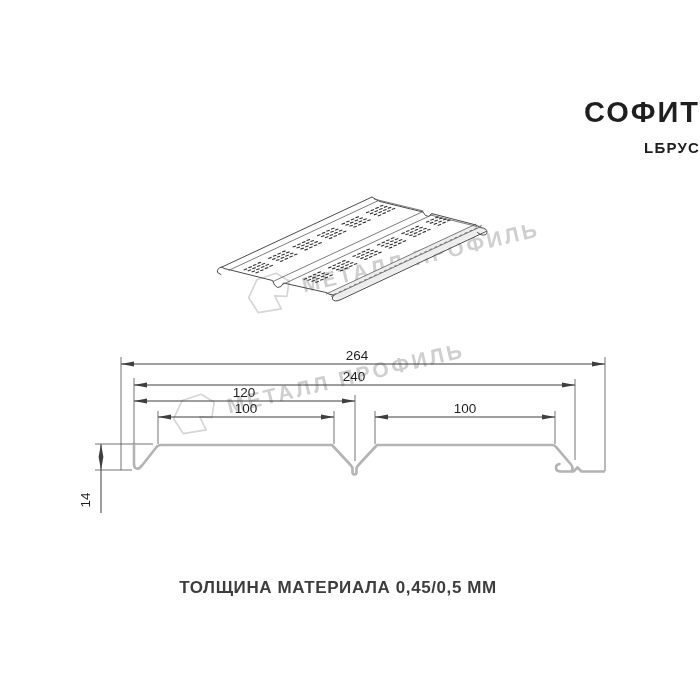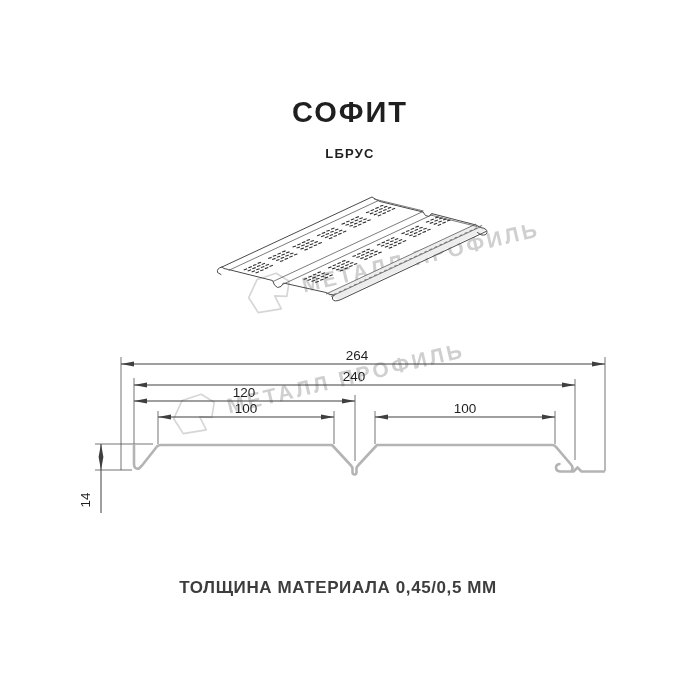--- a/index.html
+++ b/index.html
@@ -1,27 +1,27 @@
 <!DOCTYPE html>
 <html style="--ink: #1f1f1f; --line: #3f3f3f; --profile: #b4b4b4; --wm: #cfcfcf; --wmlogo: #d6d6d6;"><head>
 <meta charset="utf-8">
 <style>
   html,body{margin:0;padding:0;}
   body{
     width:700px;height:700px;background:#ffffff;position:relative;overflow:hidden;
     font-family:"Liberation Sans","DejaVu Sans",sans-serif;
   }
-  .hdr{position:absolute;left:0;top:97px;width:700px;text-align:center;}
+  .hdr{position:absolute;left:0;top:97px;width:700px;text-align:right;}
   .title{
     font-size:29px;font-weight:bold;letter-spacing:2px;color:var(--ink);
     line-height:1.05;
   }
   .subtitle{
-    font-size:13px;font-weight:bold;letter-spacing:1.2px;color:var(--ink);
-    margin-top:19px;
+    font-size:15px;font-weight:bold;letter-spacing:1.2px;color:var(--ink);
+    margin-top:12px;
   }
   .wm{
     position:absolute;display:flex;align-items:center;gap:9px;height:42px;
     transform:rotate(-13.5deg);transform-origin:left center;z-index:1;
     pointer-events:none;white-space:nowrap;
   }
   .wm-text{
     font-size:21px;font-weight:bold;letter-spacing:3px;color:var(--wm);
   }
   .wm-logo{width:52px;height:40px;flex:0 0 auto;}

